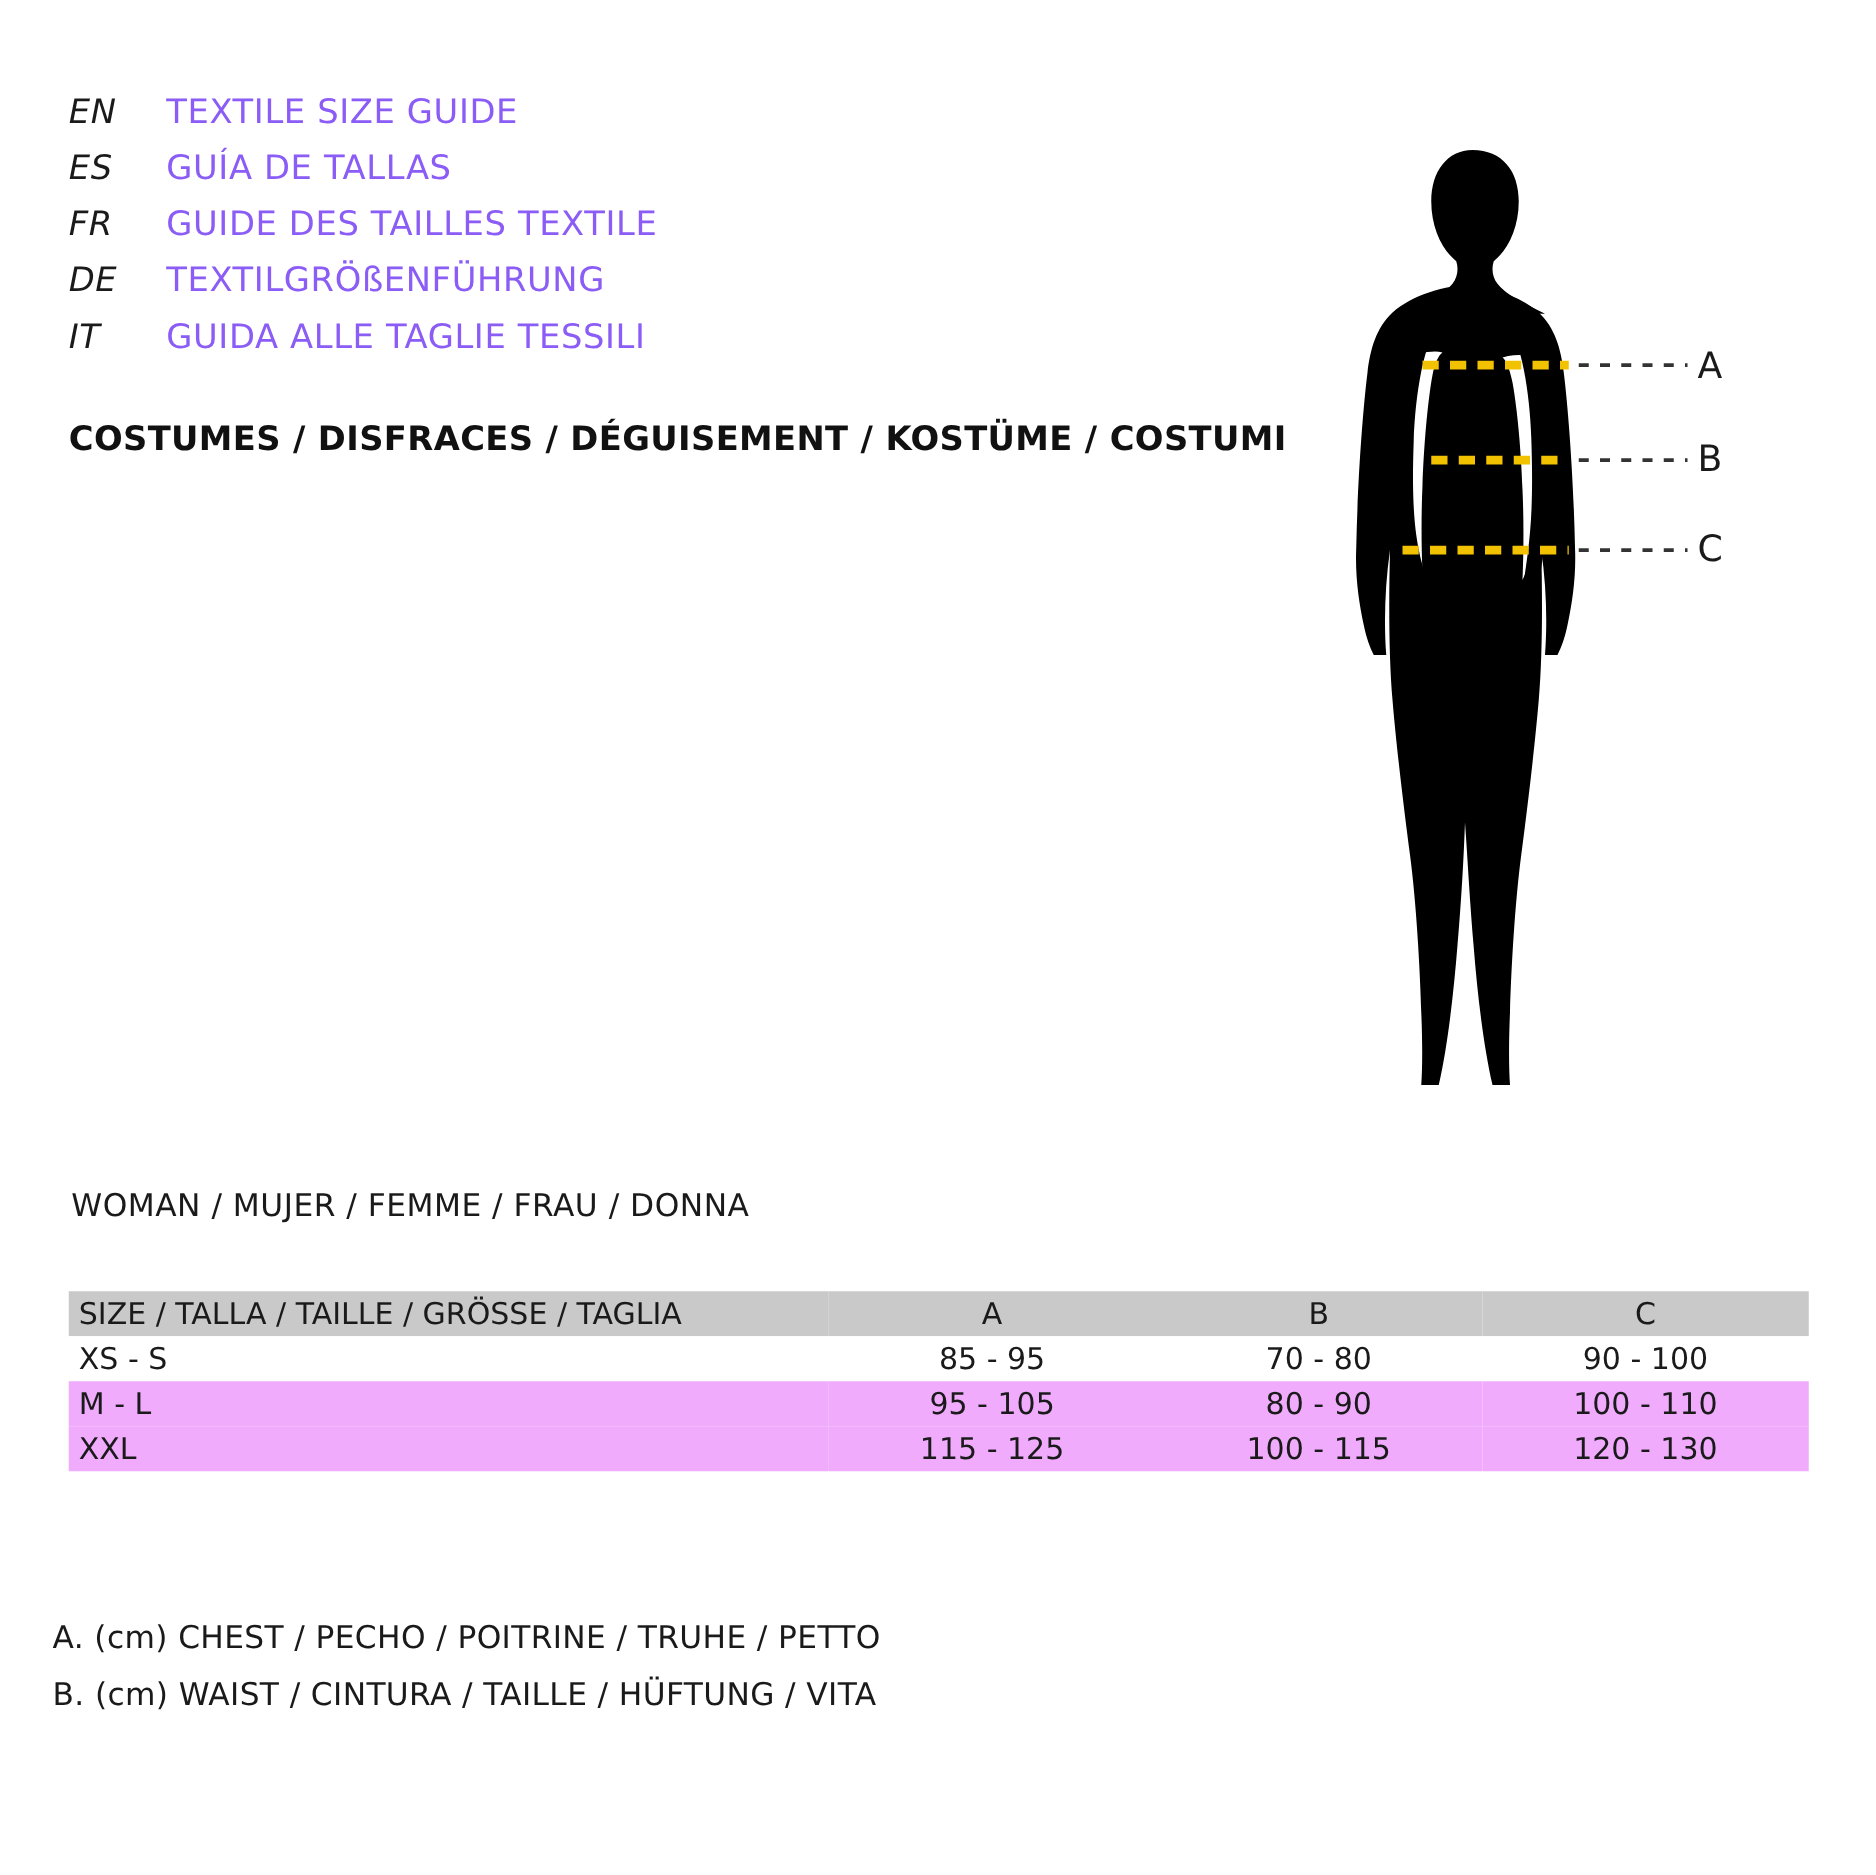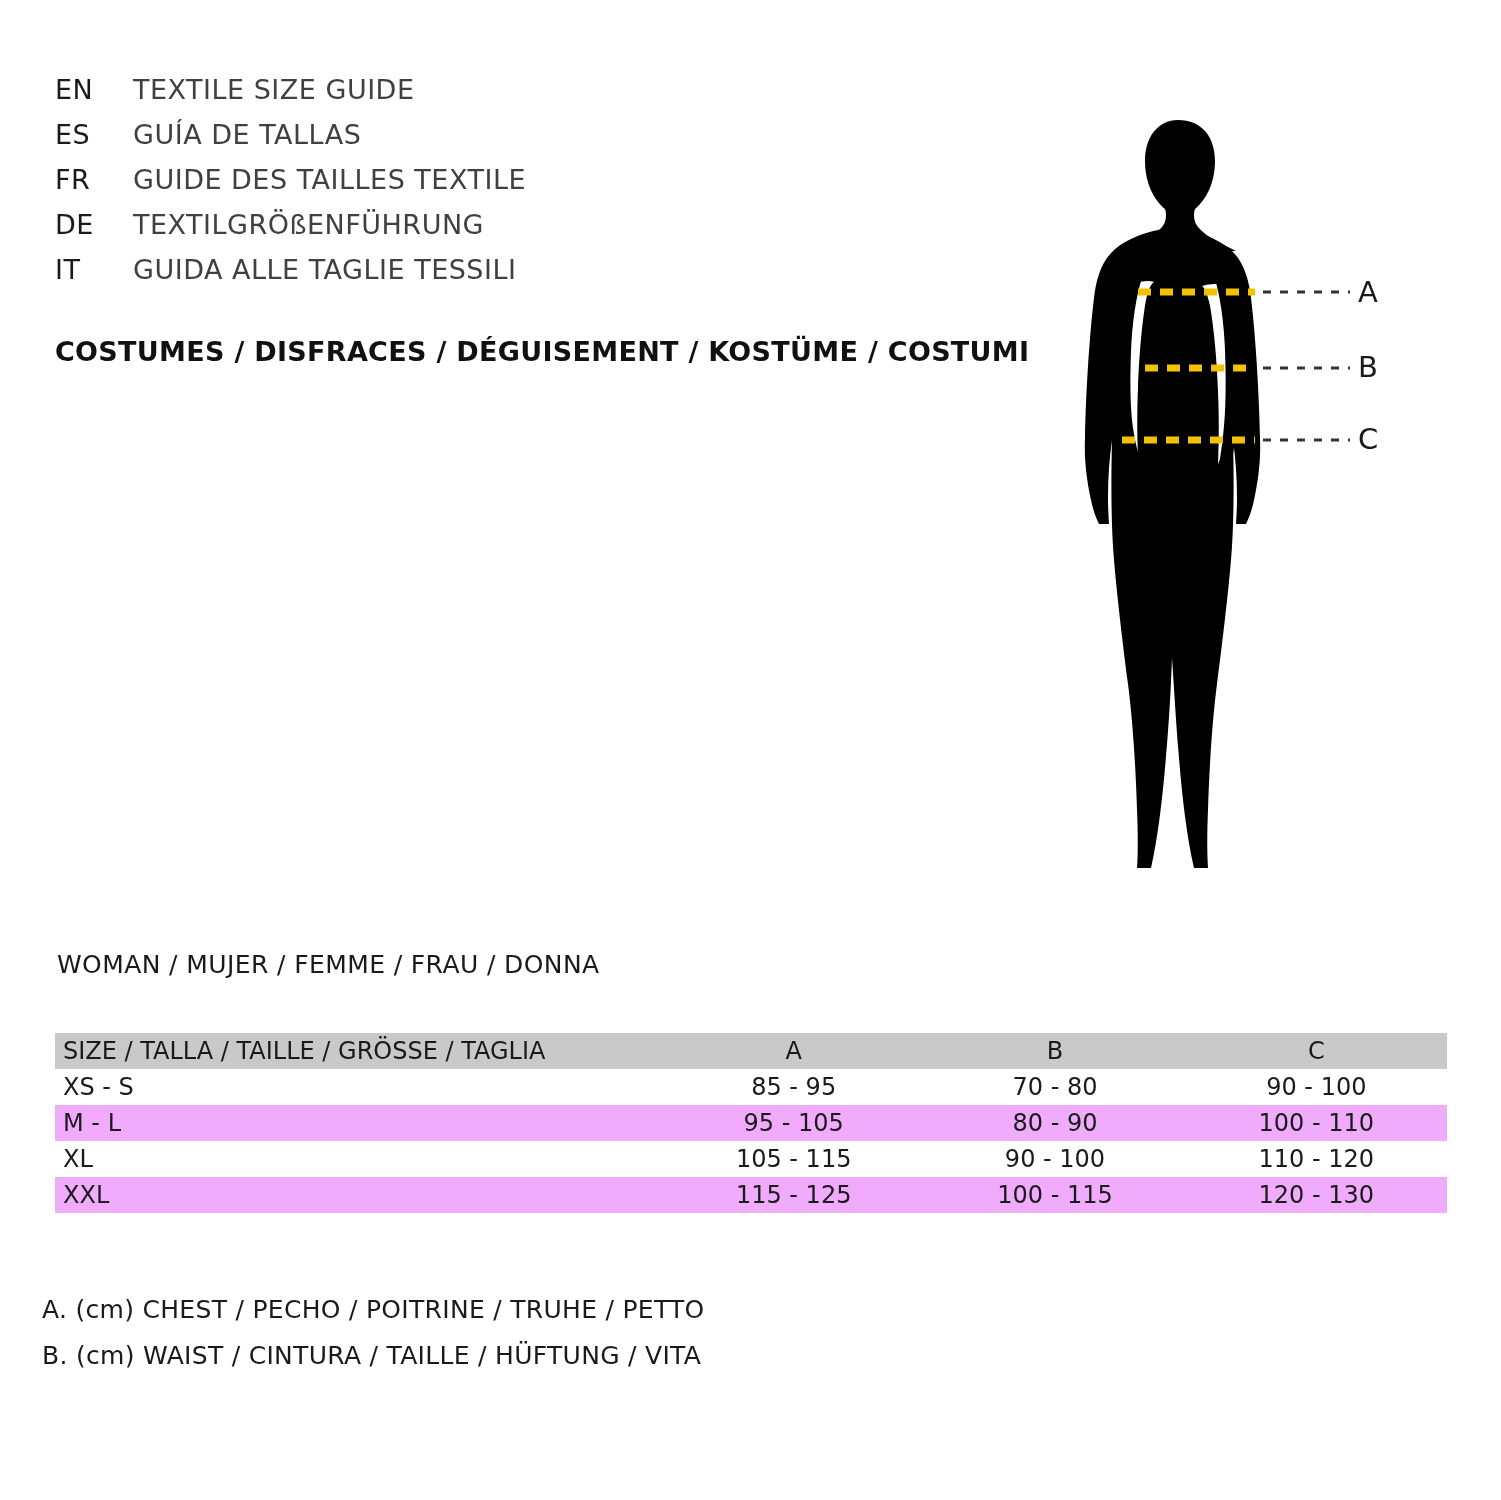--- a/index.html
+++ b/index.html
@@ -25,25 +25,26 @@
   .lang-row {
     display: flex;
     align-items: baseline;
     height: 45px;
   }
   .lang-code {
     width: 78px;
     font-size: 27px;
     letter-spacing: 0.5px;
     color: #1a1a1a;
+    font-style: italic;
   }
   .lang-text {
     font-size: 27px;
     letter-spacing: 0.5px;
-    color: #404040;
+    color: #8b5cf6;
     white-space: nowrap;
   }
 
   .category-line {
     position: absolute;
     left: 55px;
     top: 336px;
     font-size: 27px;
     font-weight: bold;
     letter-spacing: 0.3px;
@@ -235,26 +236,20 @@
       <td>85 - 95</td>
       <td>70 - 80</td>
       <td>90 - 100</td>
     </tr>
     <tr class="row-alt">
       <td class="label-col">M - L</td>
       <td>95 - 105</td>
       <td>80 - 90</td>
       <td>100 - 110</td>
     </tr>
-    <tr class="row-plain">
-      <td class="label-col">XL</td>
-      <td>105 - 115</td>
-      <td>90 - 100</td>
-      <td>110 - 120</td>
-    </tr>
     <tr class="row-alt">
       <td class="label-col">XXL</td>
       <td>115 - 125</td>
       <td>100 - 115</td>
       <td>120 - 130</td>
     </tr>
   </tbody>
 </table>
 
 <div class="legend">

